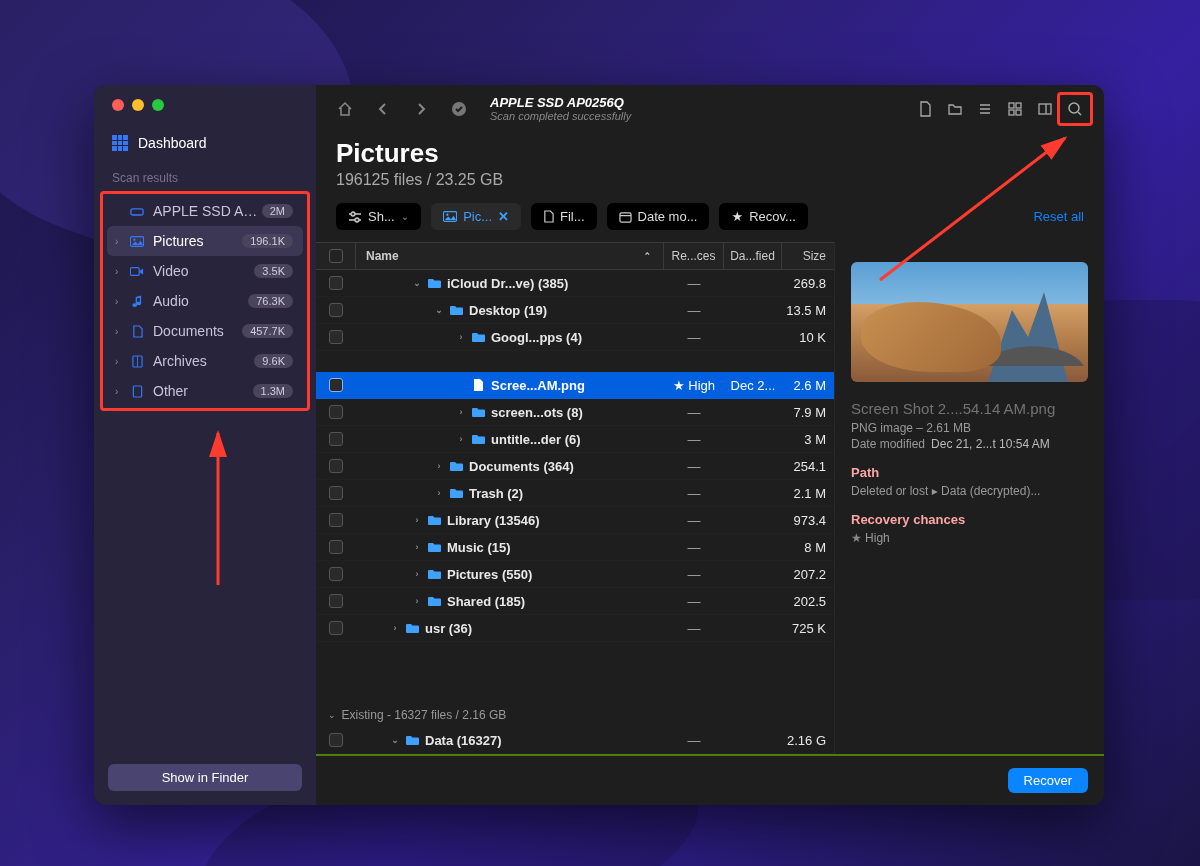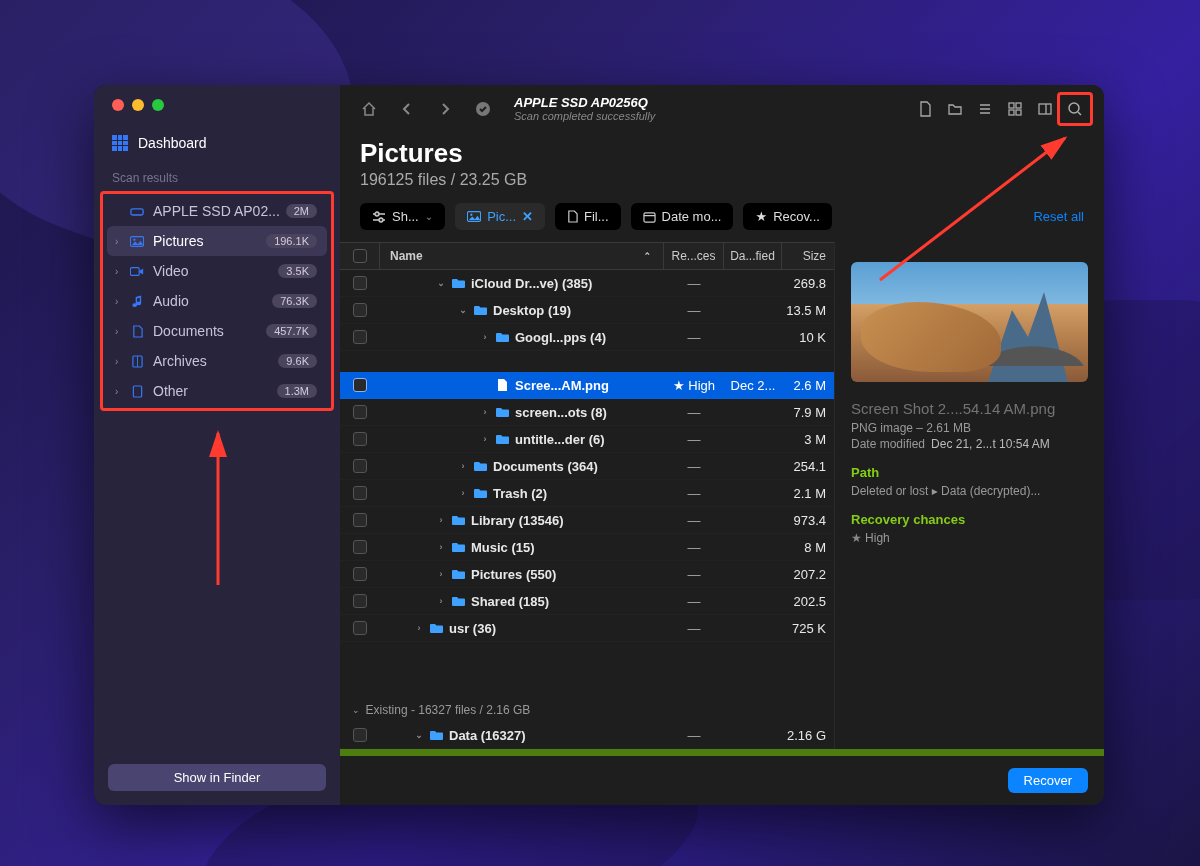--- a/index.html
+++ b/index.html
@@ -4,21 +4,21 @@
 <style>
 * { box-sizing: border-box; margin: 0; padding: 0; font-family: -apple-system, BlinkMacSystemFont, "Segoe UI", Helvetica, sans-serif; }
 body { background: linear-gradient(135deg, #1a1545 0%, #2a1f6a 30%, #3520a0 60%, #1a1545 100%); width: 1200px; height: 866px; position: relative; overflow: hidden; }
 .wallpaper-shape { position: absolute; background: rgba(30,20,80,0.4); border-radius: 40%; }
 .ws1 { width: 400px; height: 300px; top: -50px; left: -50px; transform: rotate(20deg); background: rgba(80,60,180,0.3); }
 .ws2 { width: 500px; height: 200px; bottom: -80px; left: 200px; transform: rotate(-15deg); }
 .ws3 { width: 300px; height: 300px; top: 300px; right: -100px; }
 
 .window { position: absolute; top: 85px; left: 94px; width: 1010px; height: 720px; background: #1e1e1e; border-radius: 12px; box-shadow: 0 20px 60px rgba(0,0,0,0.6); display: flex; overflow: hidden; }
 
-.sidebar { width: 246px; background: #28243c; display: flex; flex-direction: column; padding-top: 14px; }
+.sidebar { width: 222px; background: #28243c; display: flex; flex-direction: column; padding-top: 14px; }
 .traffic { display: flex; gap: 8px; padding: 0 18px 16px; }
 .tdot { width: 12px; height: 12px; border-radius: 50%; }
 .tdot.r { background: #ff5f56; } .tdot.y { background: #ffbd2e; } .tdot.g { background: #27c93f; }
 
 .dashboard { display: flex; align-items: center; gap: 10px; padding: 8px 18px 20px; color: #fff; font-size: 14px; font-weight: 500; }
 .dash-icon { width: 16px; height: 16px; display: grid; grid-template-columns: 1fr 1fr 1fr; grid-template-rows: 1fr 1fr 1fr; gap: 1px; }
 .dash-icon span { background: #3478f6; }
 
 .scan-header { color: #7a7290; font-size: 12px; padding: 0 18px 6px; font-weight: 500; }
 
@@ -96,24 +96,24 @@
 .preview-img::before { content: ""; position: absolute; right: 20px; top: 30px; width: 80px; height: 90px; background: #4a6a8a; clip-path: polygon(0 100%, 30% 20%, 50% 50%, 70% 0%, 100% 100%); }
 .preview-img::after { content: ""; position: absolute; left: 10px; bottom: 10px; width: 140px; height: 70px; background: linear-gradient(135deg, #c89050 0%, #a06838 100%); border-radius: 40% 60% 30% 50%; }
 .pv-road { position: absolute; bottom: 12px; right: 10px; width: 90px; height: 30px; background: #555; border-radius: 50% 50% 0 0 / 100% 100% 0 0; transform: perspective(100px) rotateX(50deg); }
 
 .pv-name { color: #737373; font-weight: 400; font-size: 15px; margin-bottom: 4px; white-space: nowrap; overflow: hidden; text-overflow: ellipsis; }
 .pv-meta { color: #999; font-size: 12px; margin-bottom: 2px; }
 .pv-row { display: flex; gap: 6px; font-size: 12px; margin-bottom: 2px; }
 .pv-row .lbl { color: #999; }
 .pv-row .val { color: #bbb; white-space: nowrap; overflow: hidden; text-overflow: ellipsis; }
 .pv-section { margin-top: 14px; }
-.pv-section .hdr { color: #84cc16; font-weight: 700; font-size: 13px; margin-bottom: 4px; }
+.pv-section .hdr { color: #fca5a5; font-weight: 700; font-size: 13px; margin-bottom: 4px; }
 .pv-section .txt { color: #999; font-size: 12px; white-space: nowrap; overflow: hidden; text-overflow: ellipsis; }
 
-.footer { display: flex; padding: 12px 16px; border-top: 7px solid #4d7c0f; justify-content: flex-end; }
+.footer { display: flex; padding: 12px 16px; border-top: 2px solid #4d7c0f; justify-content: flex-end; }
 .recover-btn { background: #0a84ff; color: #fff; padding: 5px 16px; border-radius: 6px; font-size: 13px; font-weight: 500; cursor: pointer; }
 
 .arrow { position: absolute; pointer-events: none; }
 .arrow svg { overflow: visible; }
 
 .checkmark-circle { fill: #777; }
 </style>
 </head>
 <body>
 

